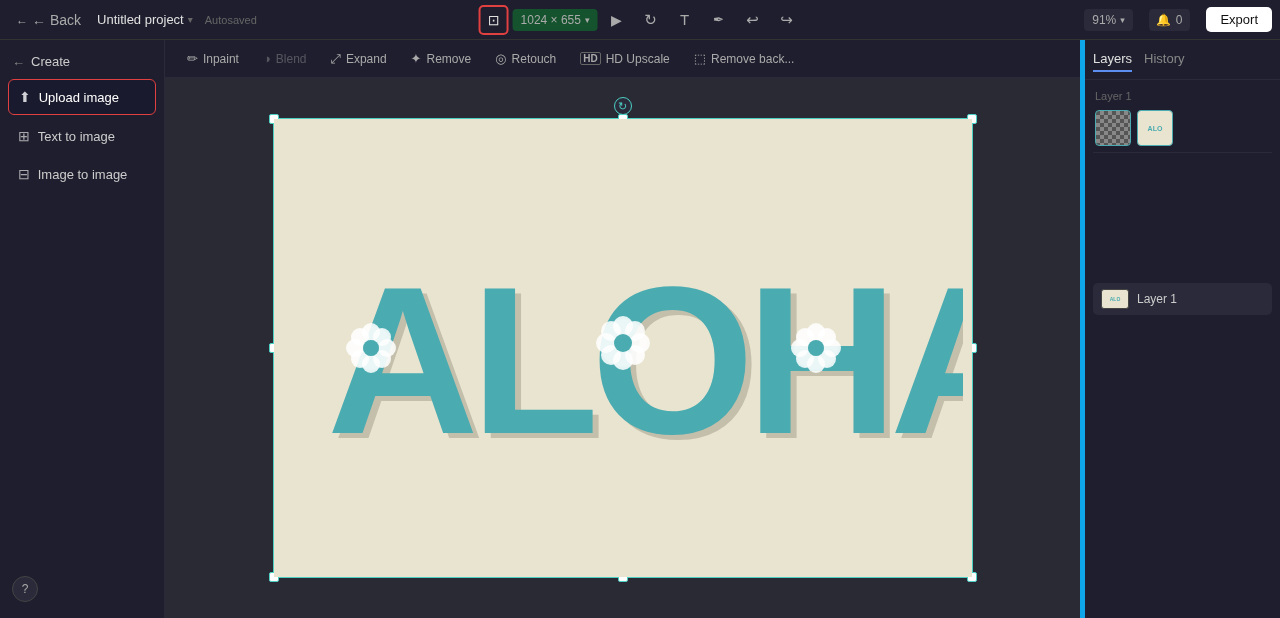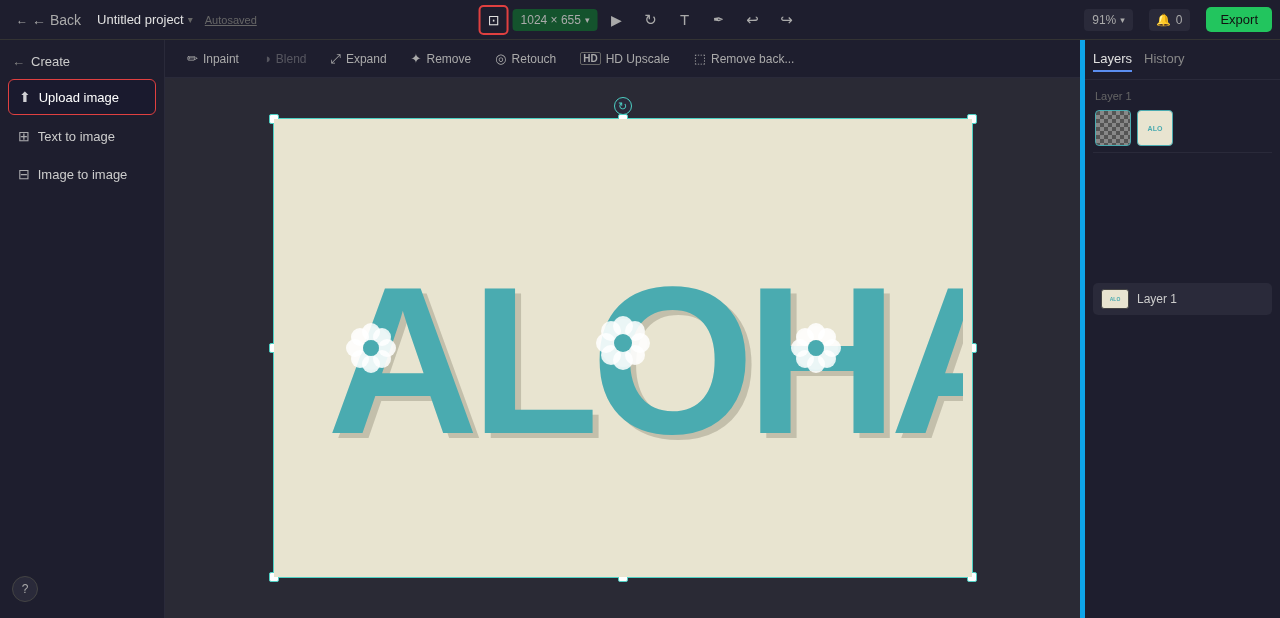--- a/index.html
+++ b/index.html
@@ -27,21 +27,21 @@
     .back-btn {
       display: flex; align-items: center; gap: 4px;
       color: #aaa; font-size: 12px; cursor: pointer;
       padding: 4px 8px; border-radius: 4px;
     }
     .project-name {
       display: flex; align-items: center; gap: 4px;
       font-size: 13px; color: #e0e0e0; cursor: pointer;
     }
     .autosaved {
-      font-size: 11px; color: #666; margin-left: 4px; text-decoration: underline;
+      font-size: 11px; color: #666; margin-left: 4px;
     }
     .topbar-center {
       position: absolute; left: 50%; transform: translateX(-50%);
       display: flex; align-items: center; gap: 4px;
     }
     .tool-btn {
       width: 30px; height: 30px;
       display: flex; align-items: center; justify-content: center;
       border-radius: 5px; cursor: pointer; color: #aaa;
       background: transparent; border: none; font-size: 14px;
@@ -63,21 +63,21 @@
       display: flex; align-items: center; gap: 4px;
       background: #2a2a3a; border-radius: 4px;
       padding: 4px 8px; cursor: pointer; font-size: 12px; color: #aaa;
     }
     .notif-btn {
       display: flex; align-items: center; gap: 4px;
       background: #2a2a3a; border-radius: 4px;
       padding: 4px 8px; cursor: pointer; font-size: 12px; color: #aaa;
     }
     .export-btn {
-      background: #22c55e; color: #111; border: none;
+      background: #ffffff; color: #111; border: none;
       border-radius: 5px; padding: 5px 14px; cursor: pointer;
       font-size: 13px; font-weight: 500;
     }
 
     
     .main-layout {
       display: flex;
       height: calc(618px - 40px);
     }
 

